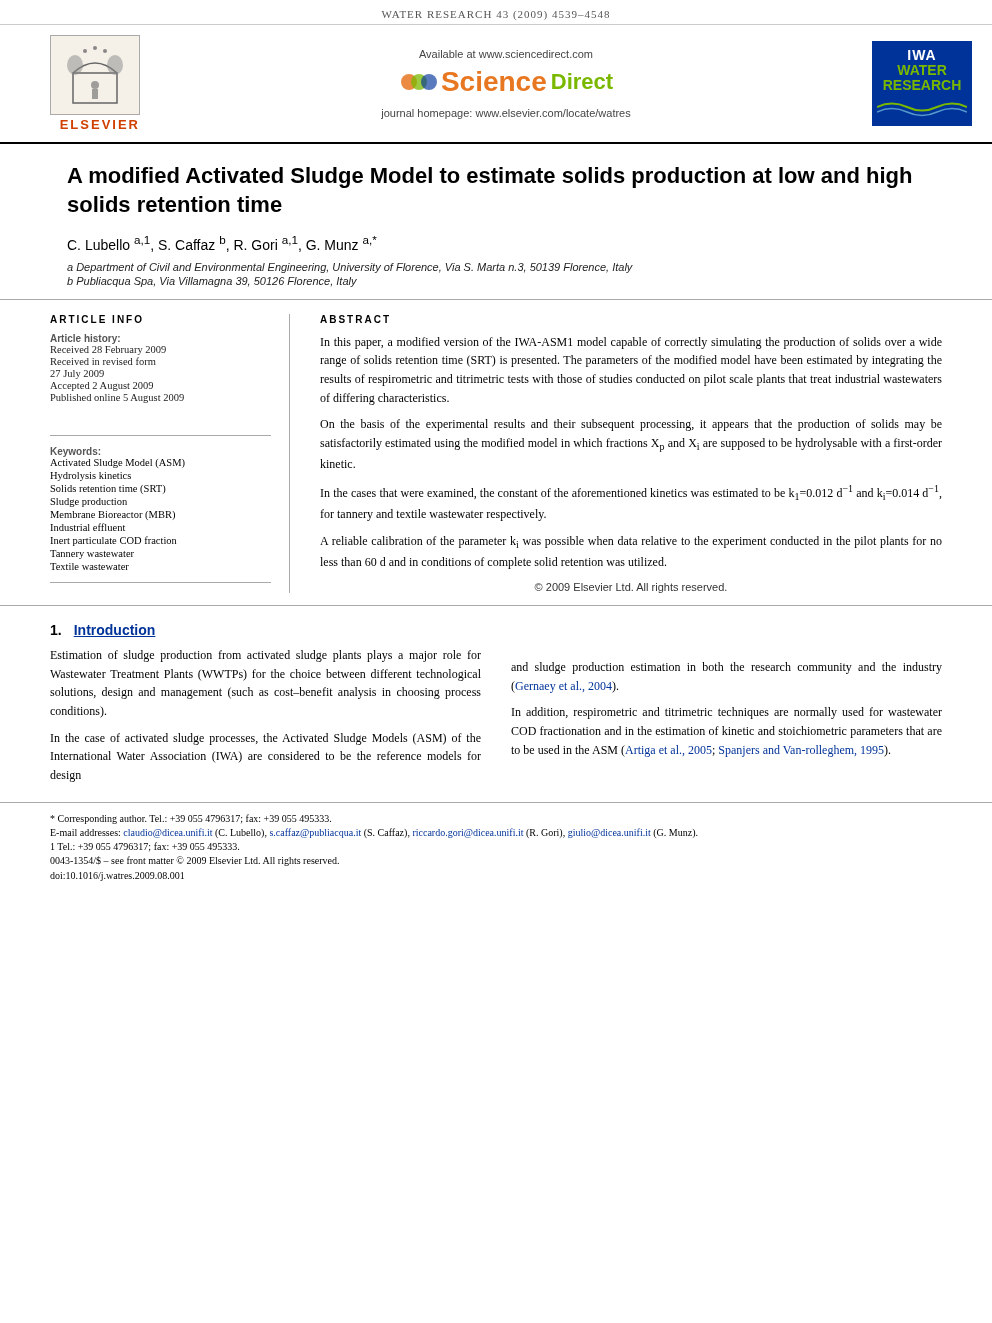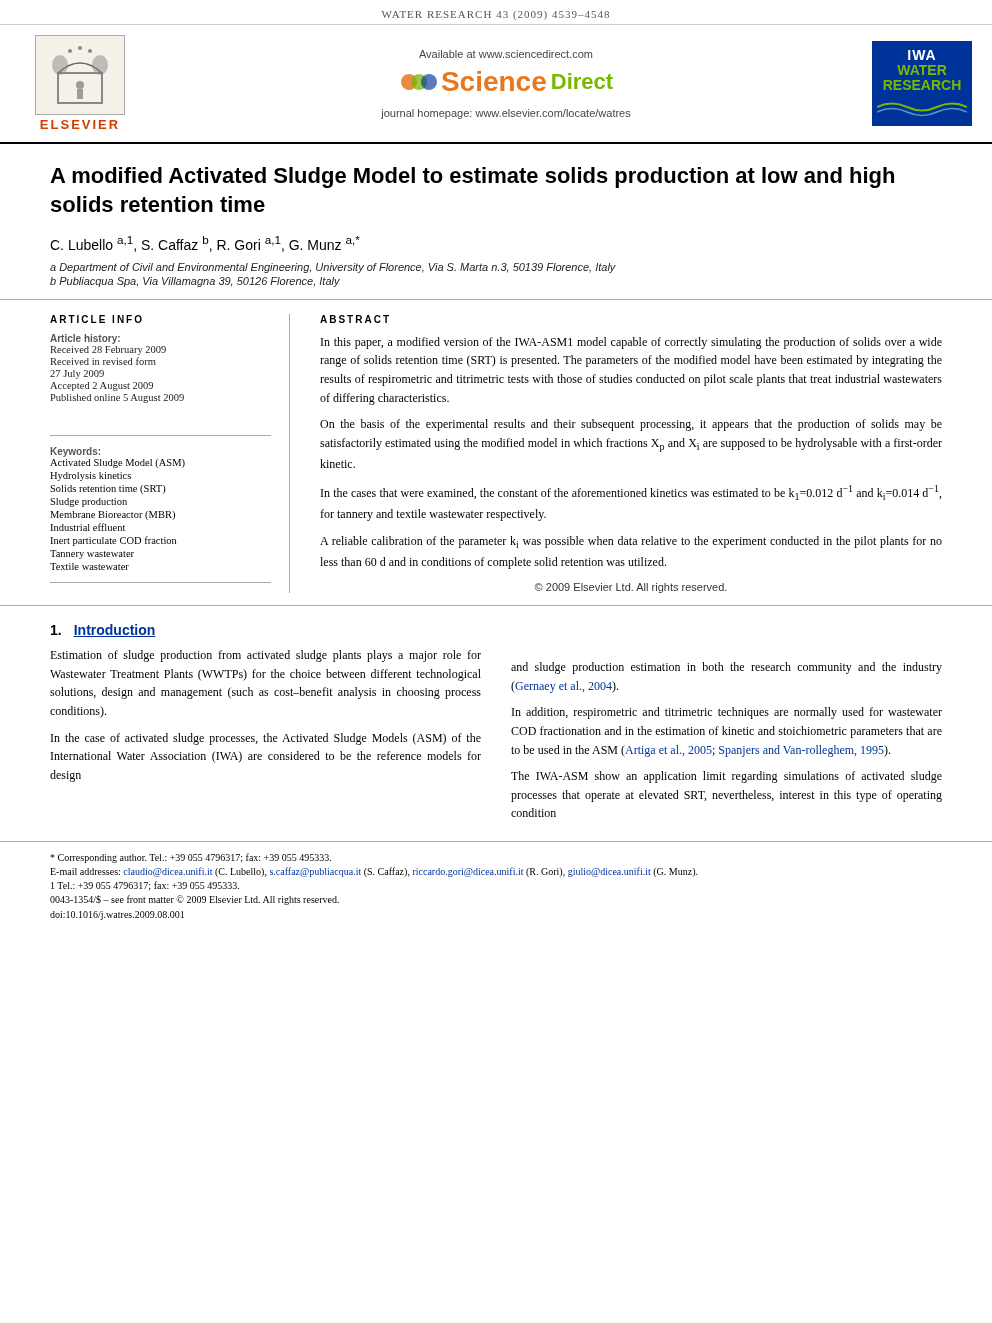--- a/index.html
+++ b/index.html
@@ -23,21 +23,21 @@
       display: flex;
       align-items: center;
       justify-content: space-between;
       padding: 10px 20px;
       border-bottom: 2px solid #000;
     }
     .elsevier-logo {
       width: 120px;
       display: flex;
       flex-direction: column;
-      align-items: center;
+      align-items: flex-end;
     }
     .elsevier-tree {
       width: 90px;
       height: 80px;
       border: 1px solid #aaa;
       background: #f5f0e8;
       display: flex;
       flex-direction: column;
       align-items: center;
       justify-content: center;
@@ -113,21 +113,21 @@
     .wr-title {
       font-size: 14px;
       font-weight: 900;
       color: #7ab800;
       line-height: 1.1;
     }
     .wr-waves {
       margin-top: 4px;
     }
     .paper-title-section {
-      padding: 18px 50px 10px 50px;
+      padding: 18px 50px 10px 67px;
       border-bottom: 1px solid #aaa;
     }
     .paper-main-title {
       font-size: 22px;
       font-weight: bold;
       line-height: 1.3;
       color: #000;
       font-family: Arial, sans-serif;
     }
     .authors-line {
@@ -372,21 +372,20 @@
       </div>
       <div class="body-text">
         <p>Estimation of sludge production from activated sludge plants plays a major role for Wastewater Treatment Plants (WWTPs) for the choice between different technological solutions, design and management (such as cost–benefit analysis in choosing process conditions).</p>
         <p>In the case of activated sludge processes, the Activated Sludge Models (ASM) of the International Water Association (IWA) are considered to be the reference models for design</p>
       </div>
     </div>
     <div class="col-half">
       <div class="body-text" style="margin-top:36px;">
         <p>and sludge production estimation in both the research community and the industry (<a class="link-text">Gernaey et al., 2004</a>).</p>
         <p>In addition, respirometric and titrimetric techniques are normally used for wastewater COD fractionation and in the estimation of kinetic and stoichiometric parameters that are to be used in the ASM (<a class="link-text">Artiga et al., 2005</a>; <a class="link-text">Spanjers and Van-rolleghem, 1995</a>).</p>
-        <p>The IWA-ASM show an application limit regarding simulations of activated sludge processes that operate at elevated SRT, nevertheless, interest in this type of operating condition</p>
       </div>
     </div>
   </div>
 </div>
 
 <div class="footnotes-section">
   <div class="footnote-item">* Corresponding author. Tel.: +39 055 4796317; fax: +39 055 495333.</div>
   <div class="footnote-item">
     E-mail addresses: <a class="link-text">claudio@dicea.unifi.it</a> (C. Lubello), <a class="link-text">s.caffaz@publiacqua.it</a> (S. Caffaz), <a class="link-text">riccardo.gori@dicea.unifi.it</a> (R. Gori), <a class="link-text">giulio@dicea.unifi.it</a> (G. Munz).
   </div>

